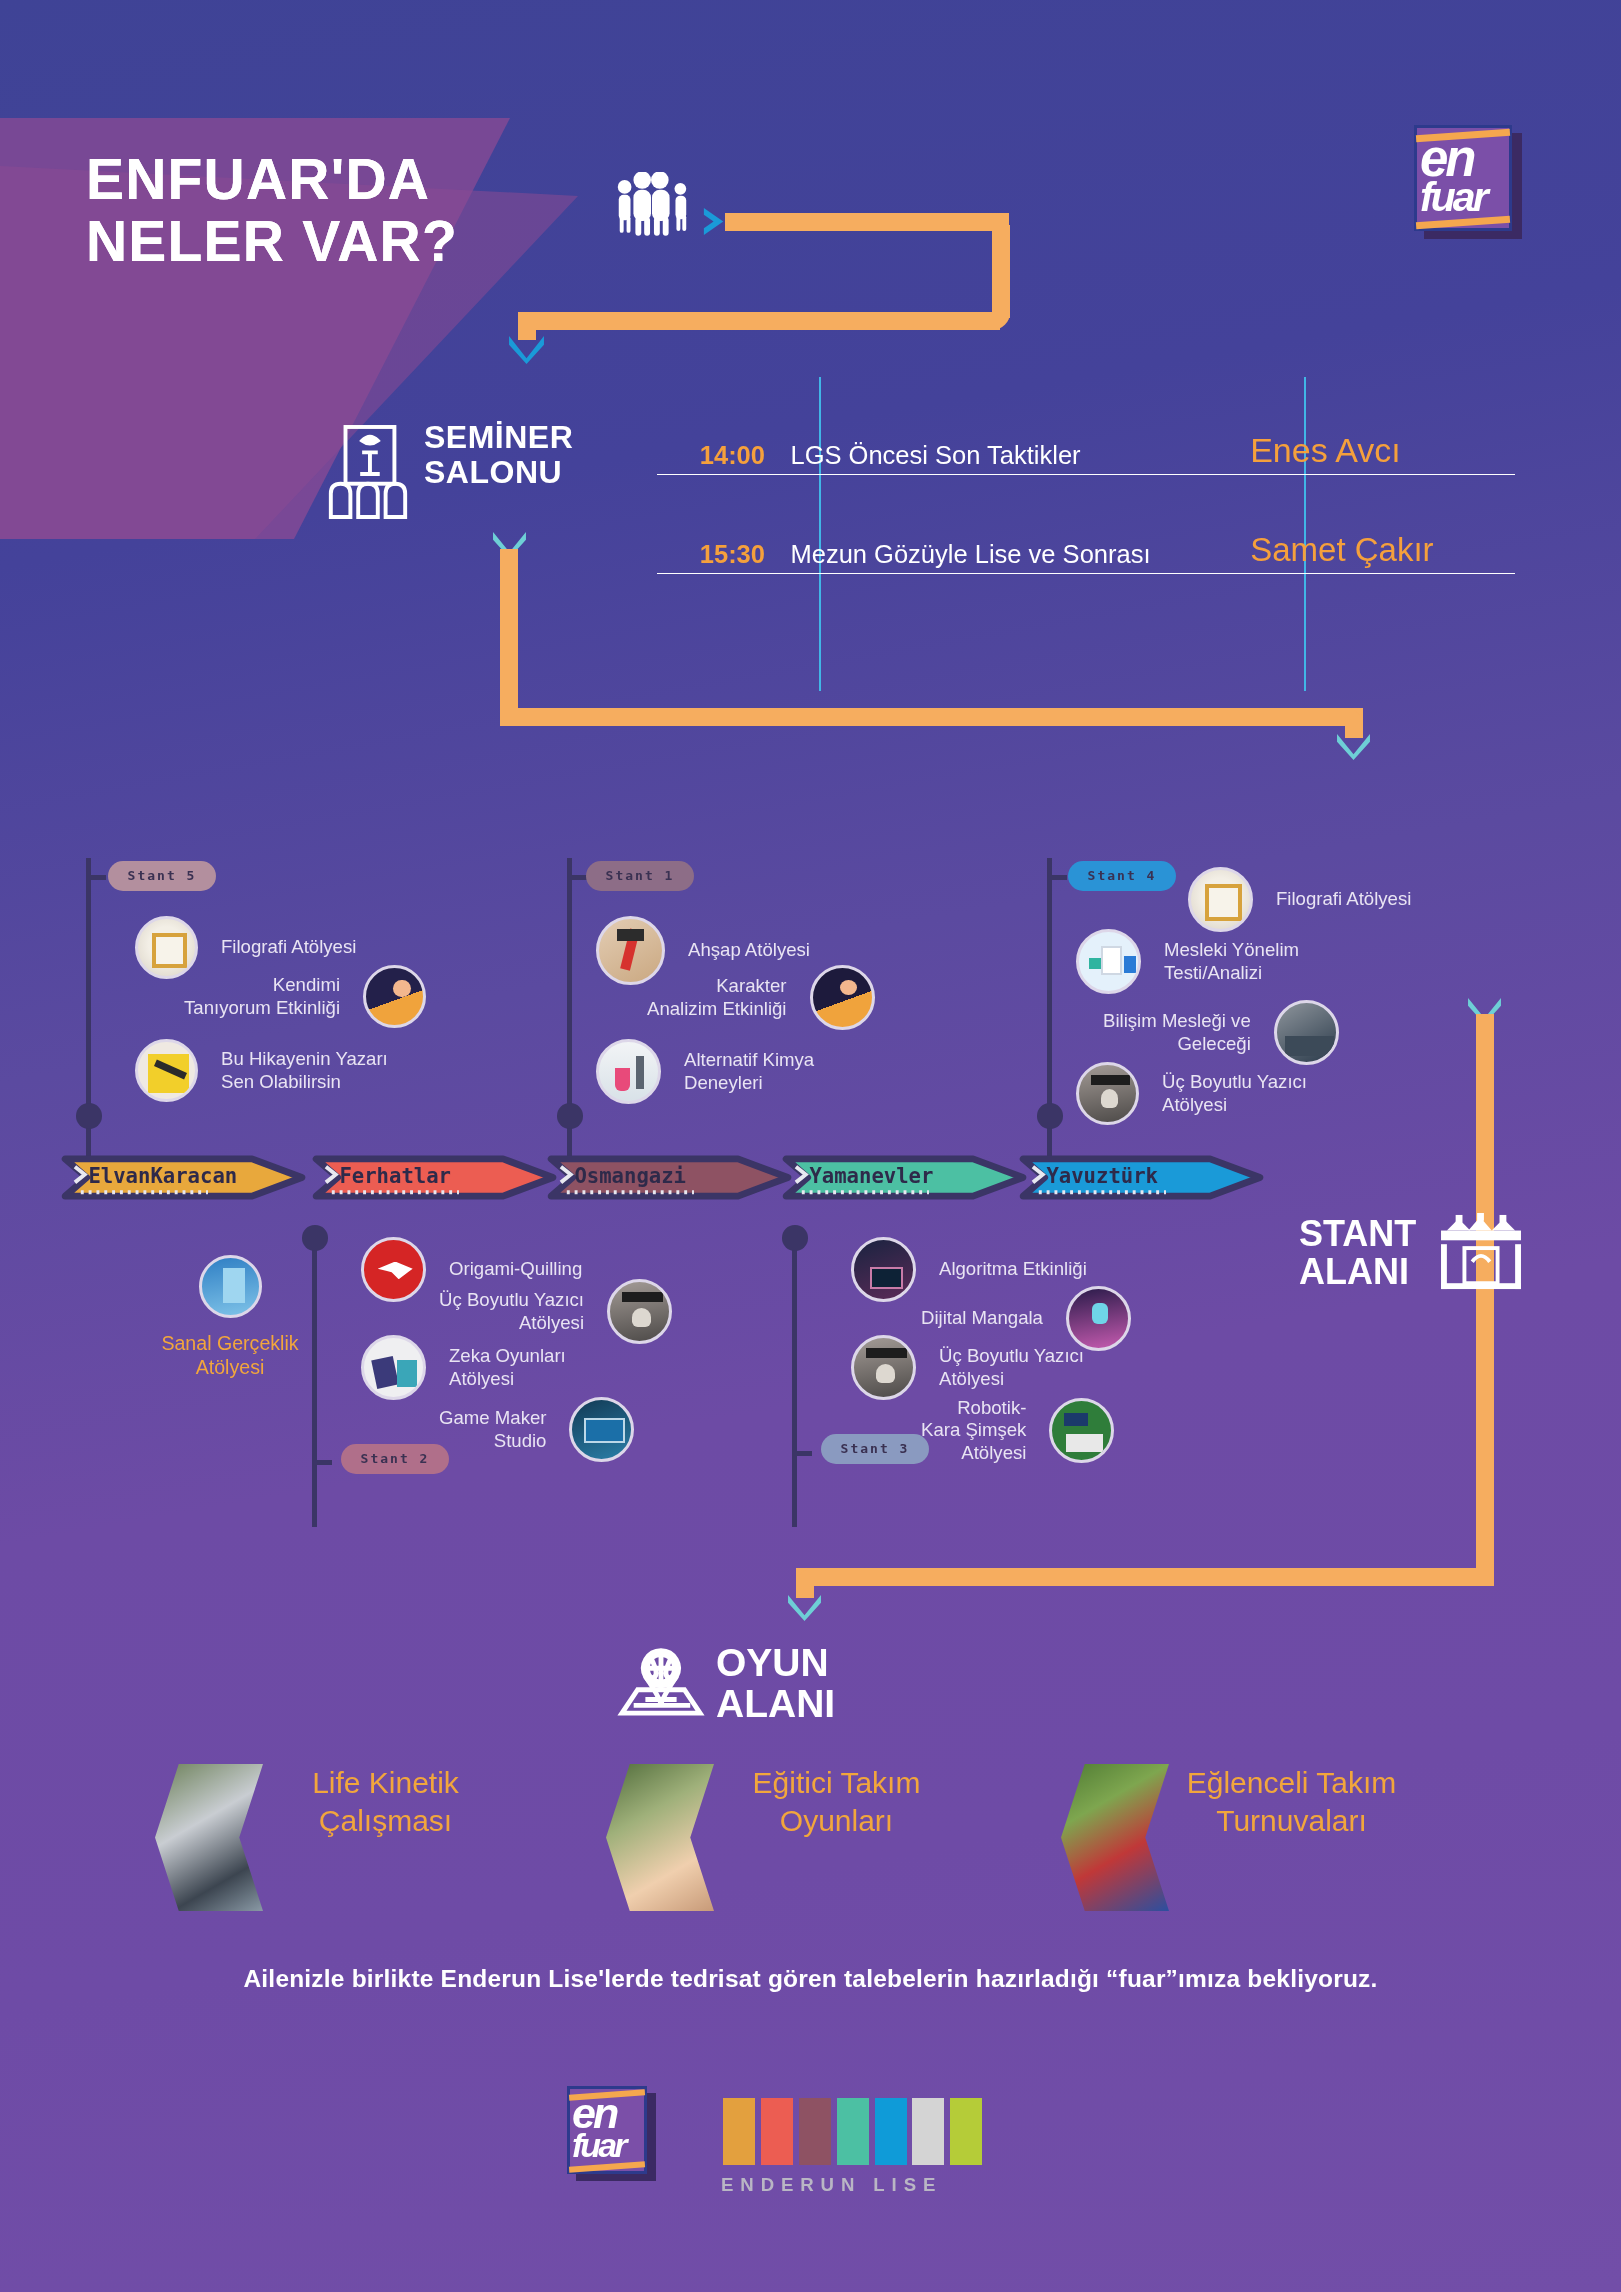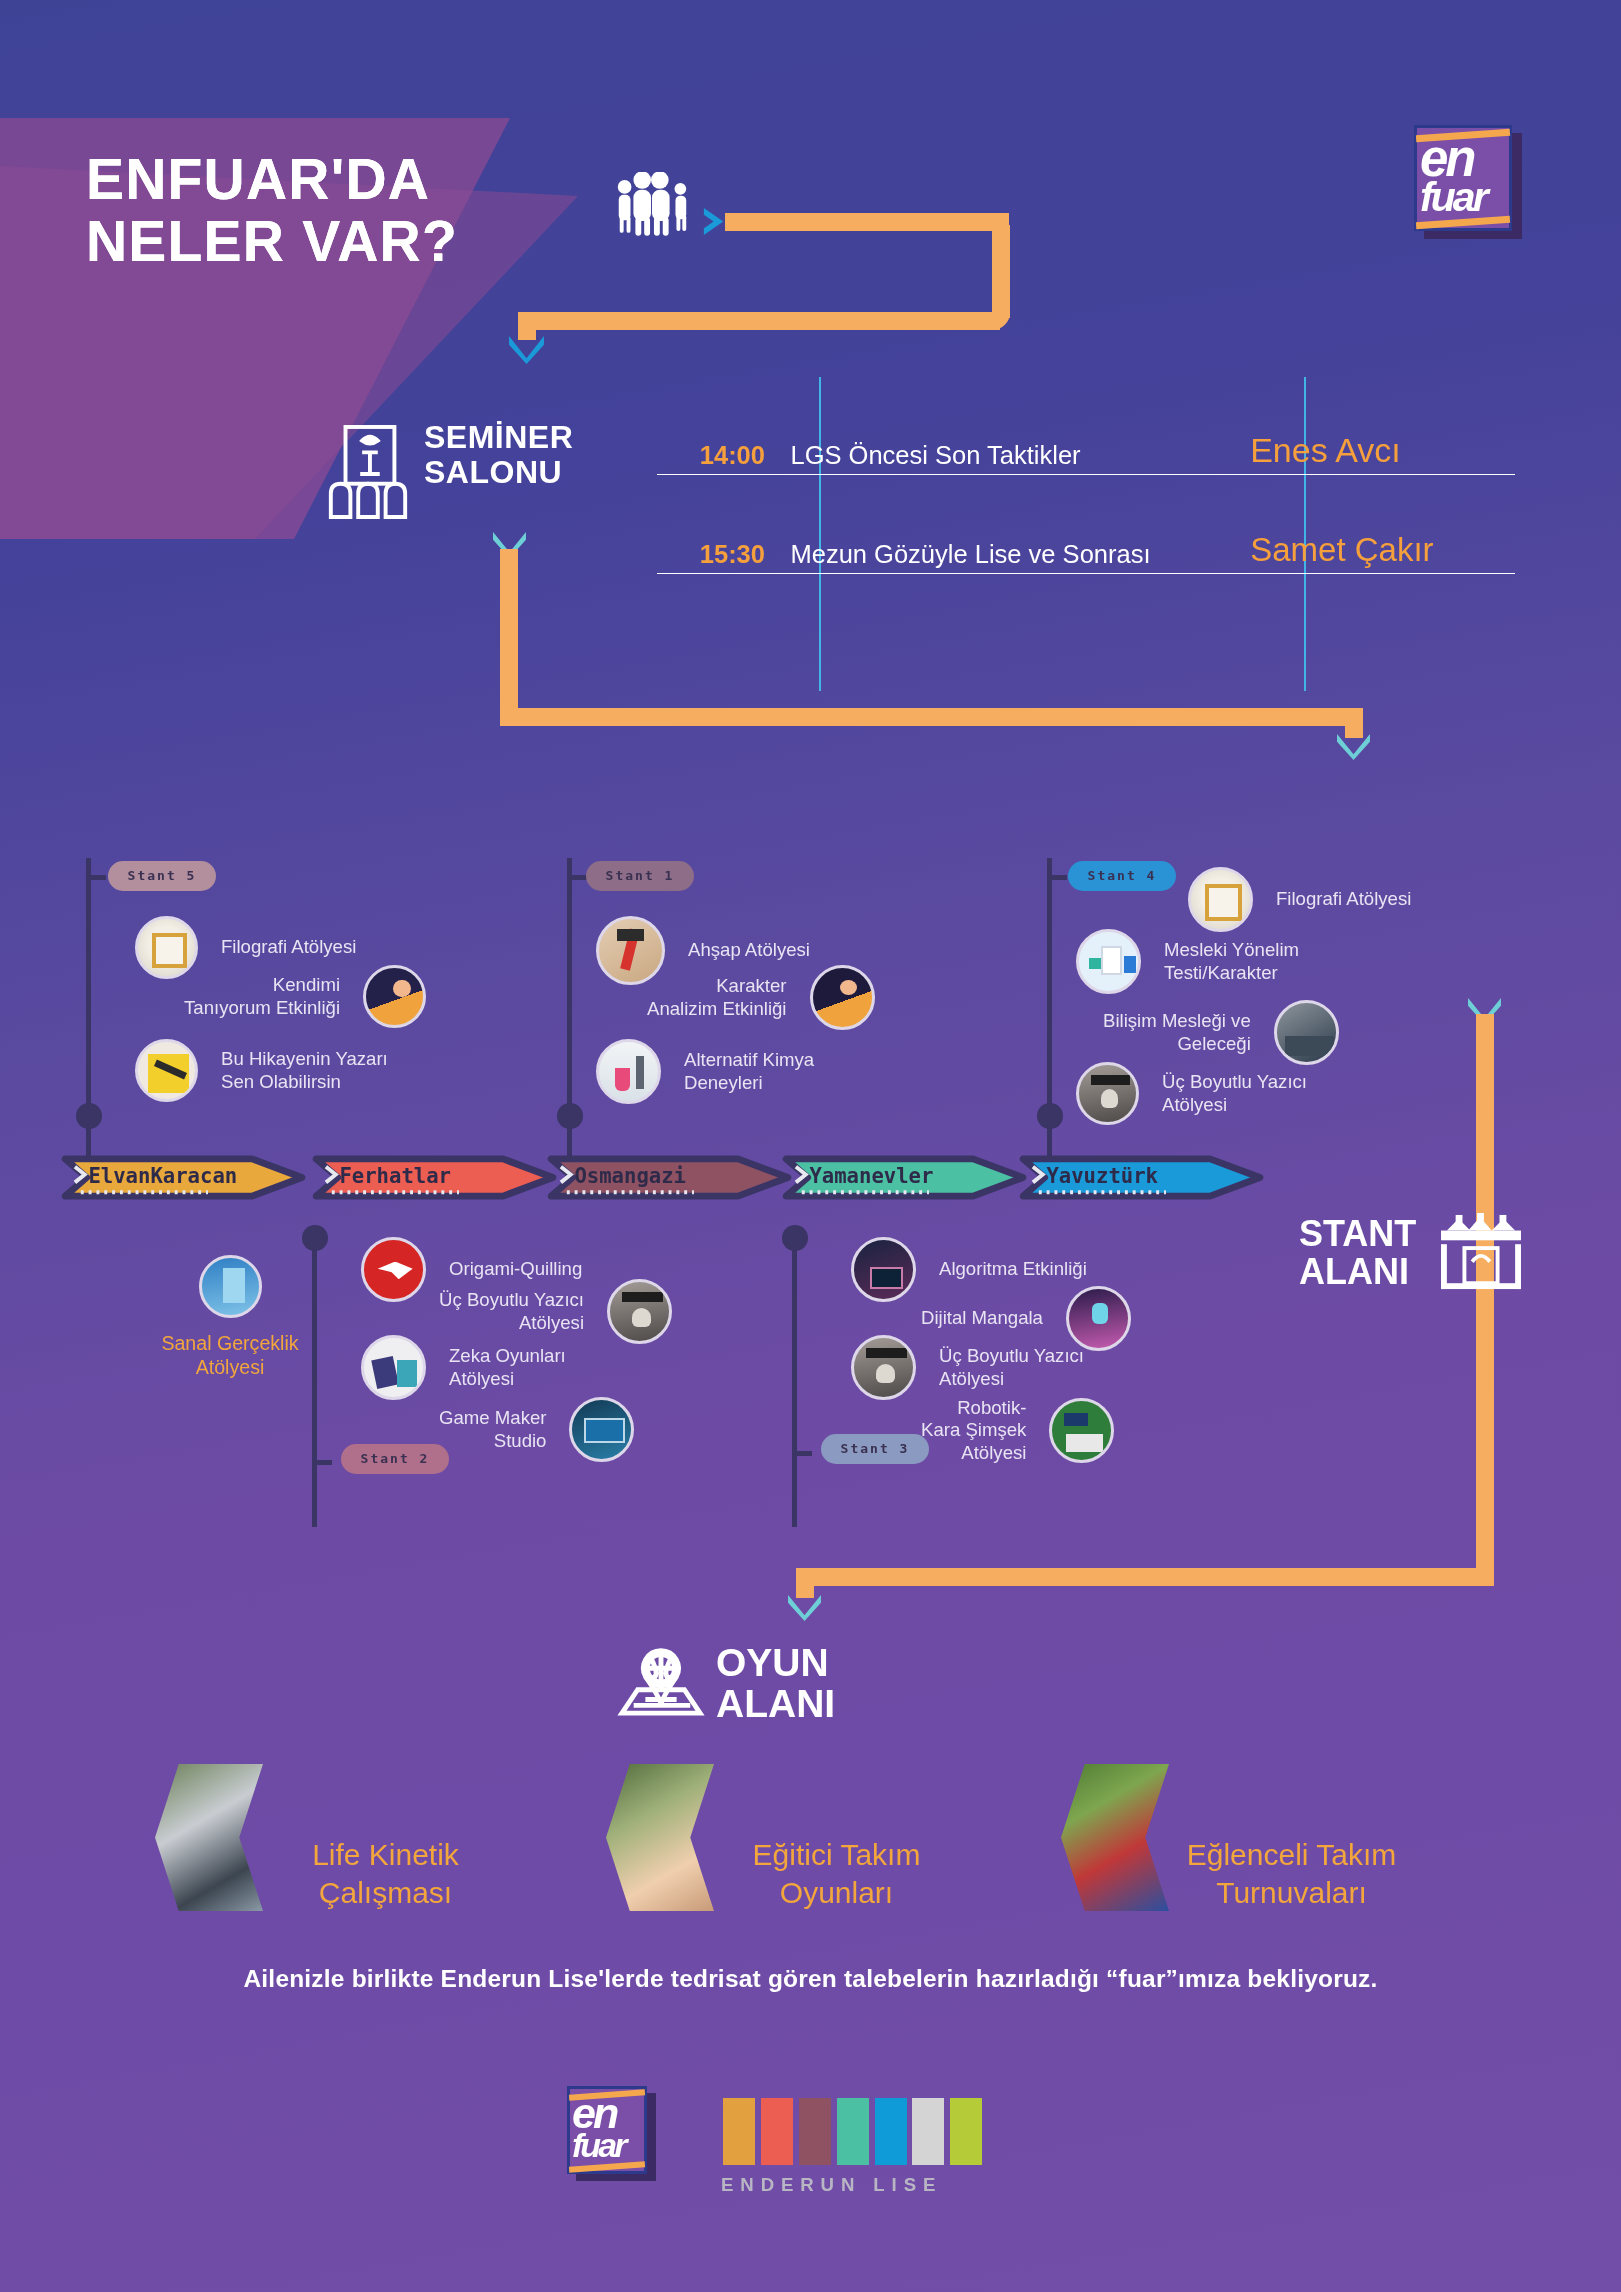--- a/index.html
+++ b/index.html
@@ -58,21 +58,21 @@
   
   .abar{position:absolute;height:45px;}
   .abar .lbl{position:absolute;left:27.4px;top:8.8px;
     font-family:"DejaVu Sans Mono",monospace;font-weight:bold;font-size:20.6px;
     color:#2e2a4a;letter-spacing:0px;white-space:nowrap;z-index:3;}
 
   
   .bigtitle{position:absolute;color:#fff;font-weight:bold;font-size:36px;line-height:1.05;}
 
   
-  .gcard{position:absolute;display:flex;align-items:flex-end;}
+  .gcard{position:absolute;display:flex;align-items:flex-start;}
   .gcard .ph{width:108px;height:147px;flex:none;
     clip-path:polygon(22% 0,100% 0,78% 50%,100% 100%,22% 100%,0 50%);}
   .gcard .glabel{color:#f2a63c;font-size:30px;line-height:1.25;text-align:center;
     width:245px;}
 
   #footnote{position:absolute;left:0;top:1965px;width:1621px;text-align:center;
     color:#fff;font-weight:bold;font-size:24.5px;letter-spacing:0.2px;}
 
   
   .bars{position:absolute;display:flex;gap:5.9px;align-items:flex-end;}
@@ -244,21 +244,21 @@
     </span>
     <span class="cap">Filografi Atölyesi</span>
   </div>
   <div class="item" style="left:1076px;top:929px;">
     <span class="thumb" style="width:65px;height:65px;background:#e4f1fb;">
       <span style="position:absolute;left:21.6px;top:13.7px;width:21.6px;height:29px;background:#fff;border:2px solid #cfd8e3;box-sizing:border-box;"></span>
       <span style="position:absolute;left:9.8px;top:25.5px;width:11.8px;height:11.8px;background:#2fb4a0;"></span>
       <span style="position:absolute;left:45px;top:23.5px;width:11.8px;height:17.6px;background:#2a7bd6;"></span>
     </span>
     <span class="cap" style="white-space:pre-line;">Mesleki Yönelim
-Testi/Karakter</span>
+Testi/Analizi</span>
   </div>
   <div class="item rev" style="left:1103px;top:1000px;">
     <span class="thumb" style="width:65px;height:65px;background:linear-gradient(150deg,#8e959c,#2a3a4a);">
       <span style="position:absolute;left:7.8px;top:33px;width:49px;height:19.6px;background:#3c4a58;"></span>
     </span>
     <span class="cap" style="white-space:pre-line;">Bilişim Mesleği ve
 Geleceği</span>
   </div>
   <div class="item" style="left:1076px;top:1062px;">
     <span class="thumb" style="width:63px;height:63px;background:linear-gradient(170deg,#a39b96,#4d4a48);">

